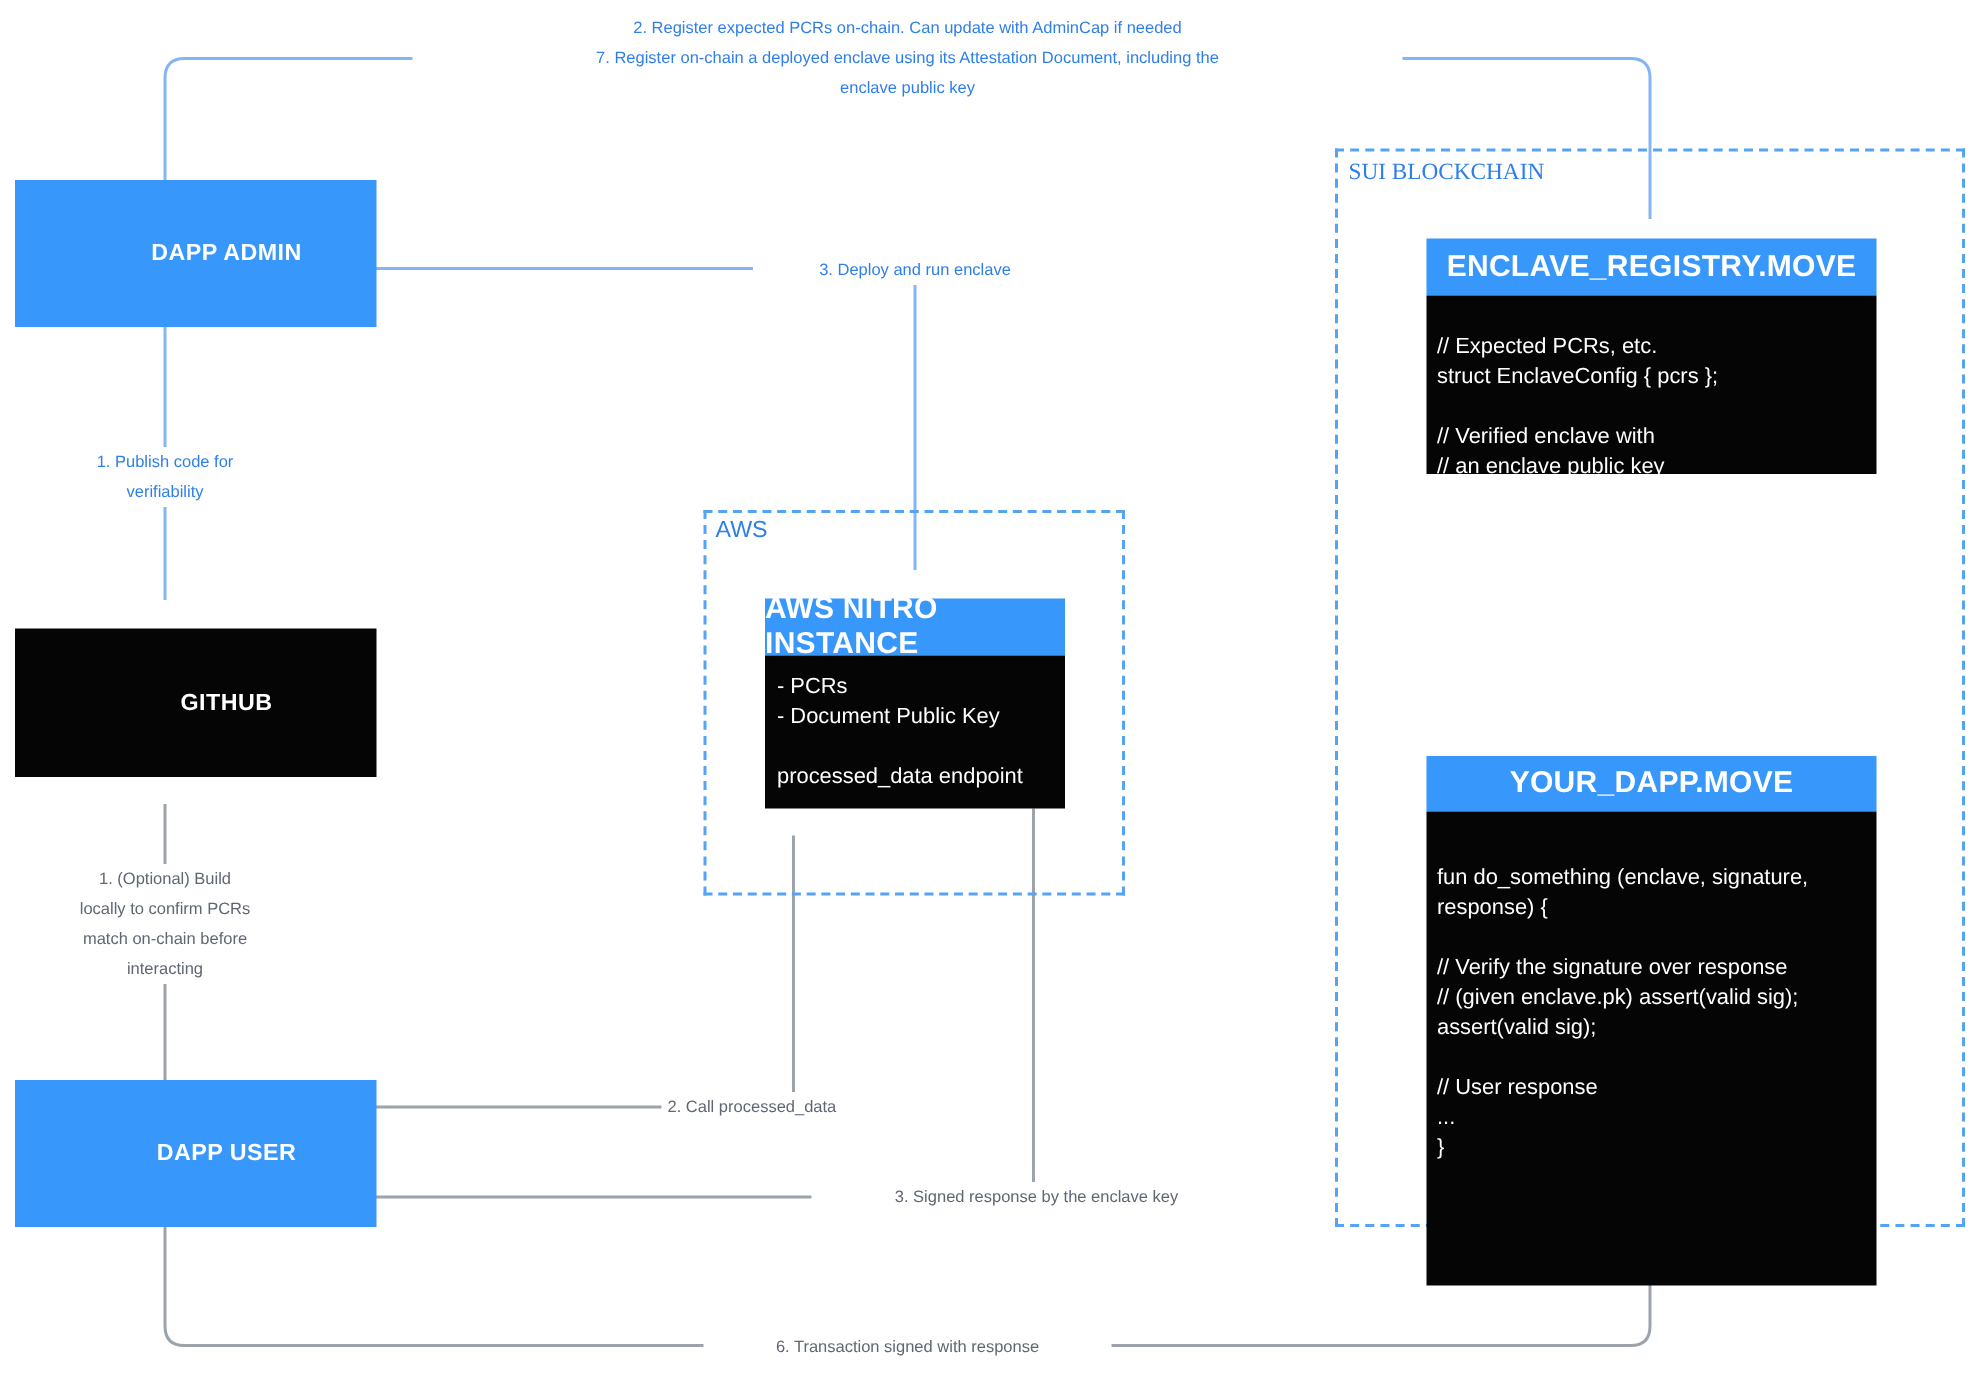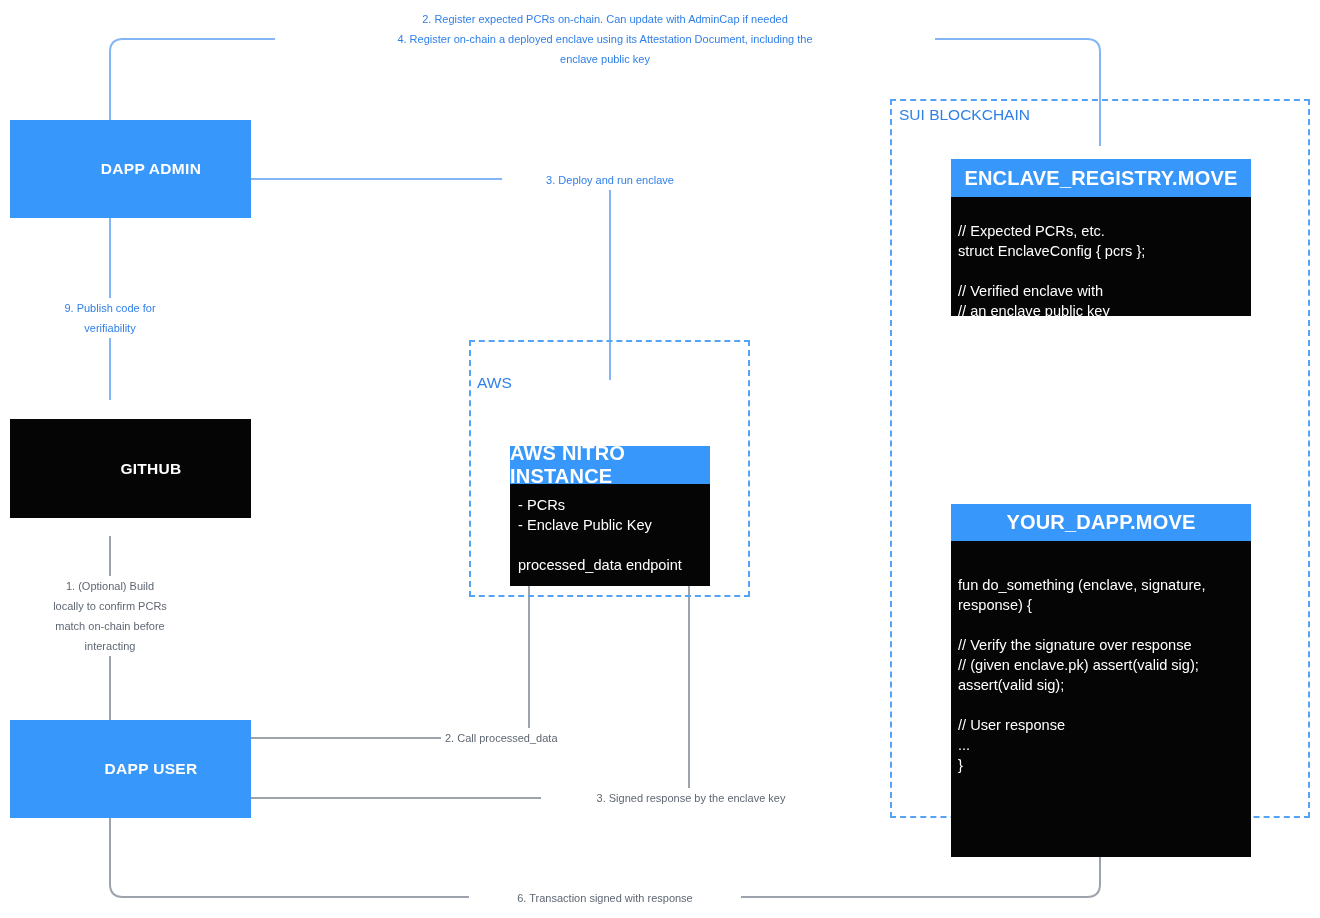--- a/index.html
+++ b/index.html
@@ -36,26 +36,26 @@
   .flow-label.gray{color:var(--gray_text);}
   .center{text-align:center;}
   .prewrap{white-space:pre-line;}
 
   
   #node-dapp-admin{left:10px;top:120px;width:200px;height:98px;}
   #node-github{left:10px;top:419px;width:200px;height:99px;}
   #node-dapp-user{left:10px;top:720px;width:200px;height:98px;}
 
   #group-aws{left:469px;top:340px;width:281px;height:257px;}
-  #label-aws{left:477px;top:345px;margin-top:29px;}
+  #label-aws{left:477px;top:345px;}
   #group-sui{left:890px;top:99px;width:420px;height:719px;}
-  #label-sui{left:899px;top:106px;}
+  #label-sui{left:899px;top:106px;font-family:Liberation Serif, serif;}
 
   #card-aws-nitro{left:510px;top:399px;width:200px;}
-  #card-aws-nitro .card-header{height:38px;margin-top:47px;}
+  #card-aws-nitro .card-header{height:38px;}
   #card-aws-nitro .card-body{height:102px;padding:11px 6px 0 8px;}
 
   #card-enclave-registry{left:951px;top:159px;width:300px;}
   #card-enclave-registry .card-header{height:38px;}
   #card-enclave-registry .card-body{height:119px;padding:24px 4px 0 7px;}
 
   #card-your-dapp{left:951px;top:460px;width:300px;}
   #card-your-dapp .card-header{height:37px;margin-top:44px;}
   #card-your-dapp .card-body{height:316px;padding:34px 4px 0 7px;}
 
@@ -104,21 +104,21 @@
     <span>GITHUB</span>
   </div>
 
   <div class="node blue" id="node-dapp-user">
     <span>DAPP USER</span>
   </div>
 
   <div class="card" id="card-aws-nitro">
     <div class="card-header">AWS NITRO INSTANCE</div>
     <div class="card-body">- PCRs
-- Enclave Public Key
+- Document Public Key
 
 processed_data endpoint</div>
   </div>
 
   <div class="card" id="card-enclave-registry">
     <div class="card-header">ENCLAVE_REGISTRY.MOVE</div>
     <div class="card-body">// Expected PCRs, etc.
 struct EnclaveConfig { pcrs };
 
 // Verified enclave with
@@ -135,27 +135,27 @@
 // (given enclave.pk) assert(valid sig);
 assert(valid sig);
 
 // User response
 ...
 }</div>
   </div>
 
   <div class="flow-label blue center" id="label-register">
     <div>2. Register expected PCRs on-chain. Can update with AdminCap if needed</div>
-    <div class="prewrap">4. Register on-chain a deployed enclave using its Attestation Document, including the
+    <div class="prewrap">7. Register on-chain a deployed enclave using its Attestation Document, including the
 enclave public key</div>
   </div>
 
   <div class="flow-label blue center" id="label-deploy">3. Deploy and run enclave</div>
 
-  <div class="flow-label blue center prewrap" id="label-publish">9. Publish code for
+  <div class="flow-label blue center prewrap" id="label-publish">1. Publish code for
 verifiability</div>
 
   <div class="flow-label gray center prewrap" id="label-optional">1. (Optional) Build
 locally to confirm PCRs
 match on-chain before
 interacting</div>
 
   <div class="flow-label gray" id="label-call">2. Call processed_data</div>
 
   <div class="flow-label gray center" id="label-signed">3. Signed response by the enclave key</div>

